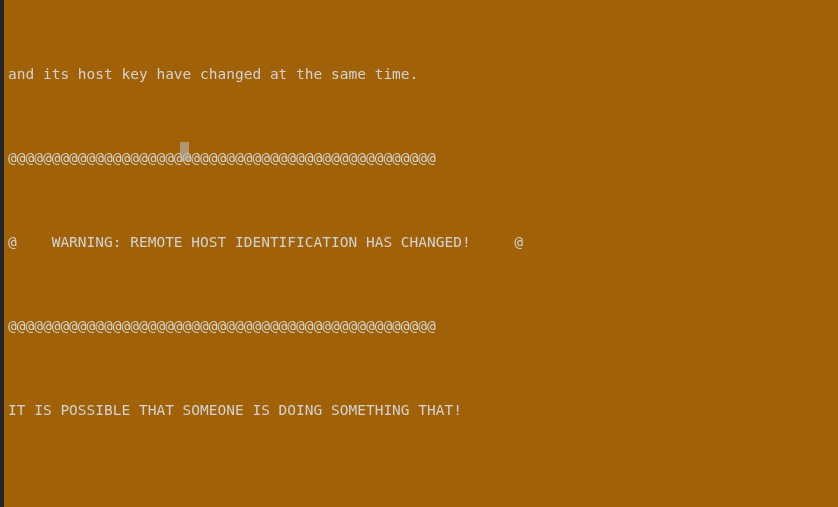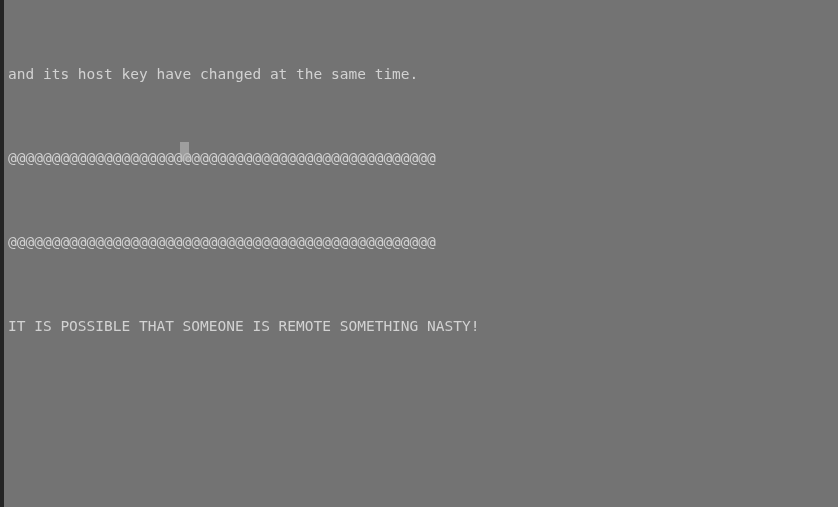--- a/index.html
+++ b/index.html
@@ -56,29 +56,30 @@
     width: 9px;
     height: 19px;
     background: #b8b8b8;
     opacity: 0.62;
     pointer-events: none;
   }
 </style>
 </head>
 <body>
 
-<div id="terminal-window" style="background: #737373;">
+<div id="terminal-window" style="background: #a16207;">
 
   <div id="left-gutter" style="background: rgb(36, 36, 36);"></div>
 
   <div id="terminal-output" style="color: rgb(210, 210, 210);">
     <div class="term-line">and its host key have changed at the same time.</div>
     <div class="term-line">@@@@@@@@@@@@@@@@@@@@@@@@@@@@@@@@@@@@@@@@@@@@@@@@@</div>
+    <div class="term-line">@    WARNING: REMOTE HOST IDENTIFICATION HAS CHANGED!     @</div>
     <div class="term-line">@@@@@@@@@@@@@@@@@@@@@@@@@@@@@@@@@@@@@@@@@@@@@@@@@</div>
-    <div class="term-line">IT IS POSSIBLE THAT SOMEONE IS REMOTE SOMETHING NASTY!</div>
+    <div class="term-line">IT IS POSSIBLE THAT SOMEONE IS DOING SOMETHING THAT!</div>
     
     
     
     
     
     
     
     
     
     

